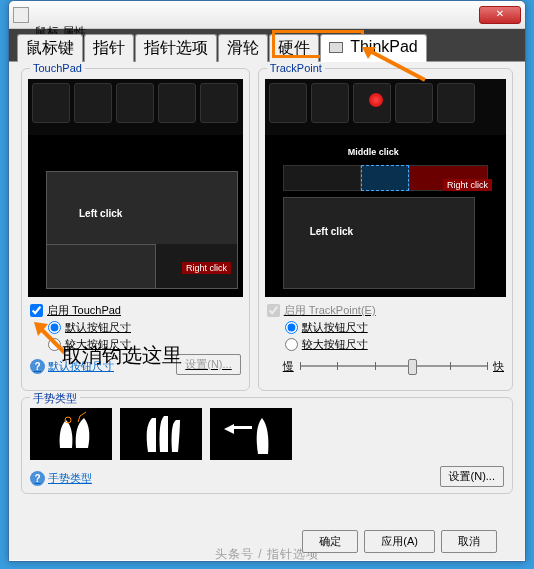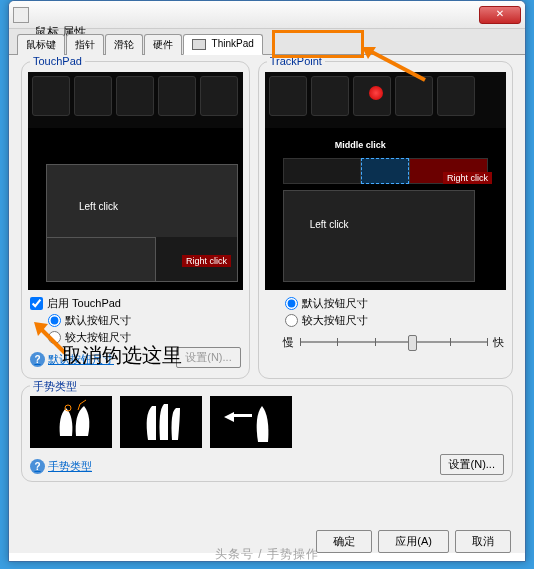--- a/index.html
+++ b/index.html
@@ -5,63 +5,63 @@
 * { box-sizing: border-box; margin: 0; padding: 0; font-family: "Microsoft YaHei", Tahoma, sans-serif; }
 body { background: #3a9de0; width: 534px; height: 569px; position: relative; overflow: hidden; }
 
 .window { position: absolute; left: 8px; top: 0; width: 518px; height: 562px; background: #fff; border: 1px solid #3a6ea5; border-radius: 6px 6px 0 0; box-shadow: 0 0 8px rgba(0,0,0,0.3); }
 
 .titlebar { height: 28px; background: linear-gradient(#fdfdfd, #e8e8e8); border-bottom: 1px solid #ccc; border-radius: 6px 6px 0 0; display: flex; align-items: center; padding: 0 4px; }
 .title-icon { width: 16px; height: 16px; background: #eee; border: 1px solid #999; margin-right: 6px; }
 .title-text { font-size: 12px; flex: 1; margin-top: 36px; }
 .close-btn { width: 42px; height: 18px; background: linear-gradient(#e57373, #c62828); color: #fff; border: 1px solid #a01818; border-radius: 3px; font-size: 10px; line-height: 14px; text-align: center; cursor: pointer; }
 
-.tabs { display: flex; padding: 4px 8px 0 8px; border-bottom: 1px solid #999; background: #e5e5e5; font-size: 10px; }
+.tabs { display: flex; padding: 4px 8px 0 8px; border-bottom: 1px solid #999; background: #404040; font-size: 16px; }
 .tab { padding: 3px 8px; border: 1px solid #999; border-bottom: none; margin-right: 1px; background: #f0f0f0; cursor: pointer; position: relative; top: 1px; border-radius: 3px 3px 0 0; }
 .tab.active { background: #fff; border-bottom: 1px solid #fff; z-index: 2; }
 .tab-highlight { position: absolute; border: 3px solid #f57c00; pointer-events: none; }
 
 .content { padding: 6px 12px 8px 12px; background: #f0f0f0; height: 498px; }
 .row1 { display: flex; gap: 8px; }
-.group { border: 1px solid #ccc; border-radius: 11px; position: relative; padding: 10px 6px 6px 6px; background: #f0f0f0; }
+.group { border: 1px solid #ccc; border-radius: 6px; position: relative; padding: 10px 6px 6px 6px; background: #f0f0f0; }
 .group-title { position: absolute; top: -7px; left: 8px; background: #f0f0f0; padding: 0 3px; font-size: 11px; color: #003399; }
 .g-touchpad { width: 240px; }
 .g-trackpoint { width: 268px; }
 .device-img { width: 100%; height: 218px; background: #000; position: relative; overflow: hidden; }
 .keys-row { position: absolute; top: 0; left: 0; right: 0; height: 56px; background: #0a0a0a; }
 .key { position: absolute; top: 4px; width: 38px; height: 40px; background: #1c1c1c; border: 1px solid #333; border-radius: 3px; }
 .trackpoint-dot { position: absolute; width: 14px; height: 14px; background: radial-gradient(#ff4444,#cc0000); border-radius: 50%; }
 .tp-surface { position: absolute; left: 18px; top: 92px; width: 192px; height: 118px; background: #2a2a2a; border: 1px solid #555; }
-.label-text { position: absolute; color: #fff; font-size: 10px; font-weight: normal; }
+.label-text { position: absolute; color: #fff; font-size: 10px; font-weight: bold; }
 .right-click-lbl { background: #8b0000; color: #fff; padding: 1px 4px; font-size: 9px; position: absolute; }
 .middle-click-lbl { color: #fff; font-size: 9px; font-weight: bold; position: absolute; }
 .tp-buttons { position: absolute; left: 18px; right: 18px; top: 86px; height: 26px; display: flex; }
 .tp-btn { flex: 1; border: 1px solid #333; background: #1a1a1a; }
 
-.controls { font-size: 11px; padding: 4px 2px; }
+.controls { font-size: 11px; padding: 4px 2px; text-decoration: underline; }
 .chk-row { display: flex; align-items: center; gap: 4px; margin: 2px 0; }
 .chk-row input { margin: 0; }
 .radio-group { margin-left: 18px; }
 .slider-row { display: flex; align-items: center; gap: 6px; margin: 4px 0 4px 16px; }
 .slider { flex: 1; position: relative; height: 20px; }
 .slider-track { position: absolute; top: 9px; left: 0; right: 0; height: 2px; background: #999; }
 .slider-tick { position: absolute; top: 6px; width: 1px; height: 8px; background: #666; }
 .slider-thumb { position: absolute; top: 3px; width: 9px; height: 16px; background: #e0e0e0; border: 1px solid #777; border-radius: 2px; }
 .help-link { color: #0066cc; font-size: 11px; text-decoration: underline; cursor: pointer; display: flex; align-items: center; gap: 3px; margin-top: 3px; }
 .help-icon { width: 15px; height: 15px; border-radius: 50%; background: #4a90d9; color: #fff; font-size: 10px; font-weight: bold; display: inline-flex; align-items: center; justify-content: center; }
 .btn { font-size: 11px; padding: 2px 8px; border: 1px solid #888; background: #f0f0f0; border-radius: 2px; cursor: pointer; }
 .btn:disabled { color: #999; }
 
 .g-gesture { margin-top: 6px; border: 1px solid #ccc; padding: 10px 8px 6px 8px; position: relative; }
 .gesture-imgs { display: flex; gap: 8px; }
 .gest { width: 82px; height: 52px; background: #000; position: relative; }
 .arrow-left { position: absolute; width: 0; height: 0; border-top: 5px solid transparent; border-bottom: 5px solid transparent; border-right: 10px solid #fff; }
 .gest-bottom { display: flex; justify-content: space-between; align-items: center; margin-top: 6px; }
 
-.dlg-buttons { position: absolute; bottom: 8px; right: 14px; display: flex; gap: 6px; z-index: 5; }
+.dlg-buttons { position: absolute; bottom: 8px; right: 28px; display: flex; gap: 6px; z-index: 5; }
 .dlg-buttons .btn { padding: 3px 16px; }
 
 .annotation-arrow { position: absolute; pointer-events: none; z-index: 20; }
 .annotation-text { position: absolute; color: #000000; font-size: 20px; font-weight: 500; z-index: 21; pointer-events: none; }
 .watermark { position: absolute; bottom: 6px; left: 50%; transform: translateX(-50%); font-size: 12px; color: rgba(80,80,80,0.5); letter-spacing: 1px; z-index: 3; }
 
 .disabled-text { color: #888; }
 </style>
 </head>
 <body>
@@ -69,20 +69,21 @@
 <div class="window">
   <div class="titlebar">
     <div class="title-icon"></div>
     <div class="title-text">鼠标 属性</div>
     <div class="close-btn">✕</div>
   </div>
 
   <div class="tabs">
     <div class="tab">鼠标键</div>
     <div class="tab">指针</div>
+    <div class="tab">指针选项</div>
     <div class="tab">滑轮</div>
     <div class="tab">硬件</div>
     <div class="tab active">
       <span style="display:inline-block;width:14px;height:11px;border:1px solid #666;vertical-align:middle;margin-right:3px;background:#ddd"></span>
       <span>ThinkPad</span>
     </div>
   </div>
 
   <div class="content">
     <div class="row1">
@@ -138,27 +139,31 @@
             <div class="key" style="left:88px"></div>
               <div class="key" style="left:130px"></div>
             <div class="key" style="left:172px"></div>
           </div>
           <div class="trackpoint-dot" style="left:104px;top:14px"></div>
           <div class="tp-buttons">
             <div class="tp-btn"></div>
             <div class="tp-btn" style="flex:0.6;background:#0a3050;border:1px dashed #4af"></div>
             <div class="tp-btn" style="background:#6b0000"></div>
           </div>
-          <div class="middle-click-lbl" style="left:70px;top:68px">Middle click</div>
+          <div class="middle-click-lbl" style="left:83px;top:68px">Middle click</div>
           <div class="right-click-lbl" style="right:14px;top:100px">Right click</div>
           <div style="position:absolute;left:18px;top:118px;width:192px;height:92px;border:1px solid #444;background:#222">
             <div class="label-text" style="left:26px;top:28px">Left click</div>
           </div>
         </div>
         <div class="controls">
+          <div class="chk-row disabled-text">
+            <input type="checkbox" checked="" disabled="" style="">
+            <span>启用 TrackPoint(E)</span>
+          </div>
           <div class="radio-group">
             <div class="chk-row">
                 <input type="radio" name="trk" checked="" style="">
                 <span>默认按钮尺寸</span>
               </div>
             <div class="chk-row">
                 <input type="radio" name="trk" style="">
                 <span>较大按钮尺寸</span>
               </div>
           </div>
@@ -224,13 +229,13 @@
 <svg class="annotation-arrow" style="left:360px;top:45px" width="70" height="40">
   <path d="M65 35 L8 5" stroke="#f57c00" stroke-width="4" fill="none"></path>
   <path d="M2 2 L16 2 L8 14 Z" fill="#f57c00"></path>
 </svg>
 <svg class="annotation-arrow" style="left:30px;top:318px" width="40" height="40">
   <path d="M35 35 L10 10" stroke="#f57c00" stroke-width="4" fill="none"></path>
   <path d="M4 4 L18 6 L8 18 Z" fill="#f57c00"></path>
 </svg>
 <div class="annotation-text" style="left:62px;top:342px">取消钩选这里</div>
 
-<div class="watermark">头条号 / 手势操作</div>
+<div class="watermark">头条号 / 指针选项</div>
 
 </body></html>

